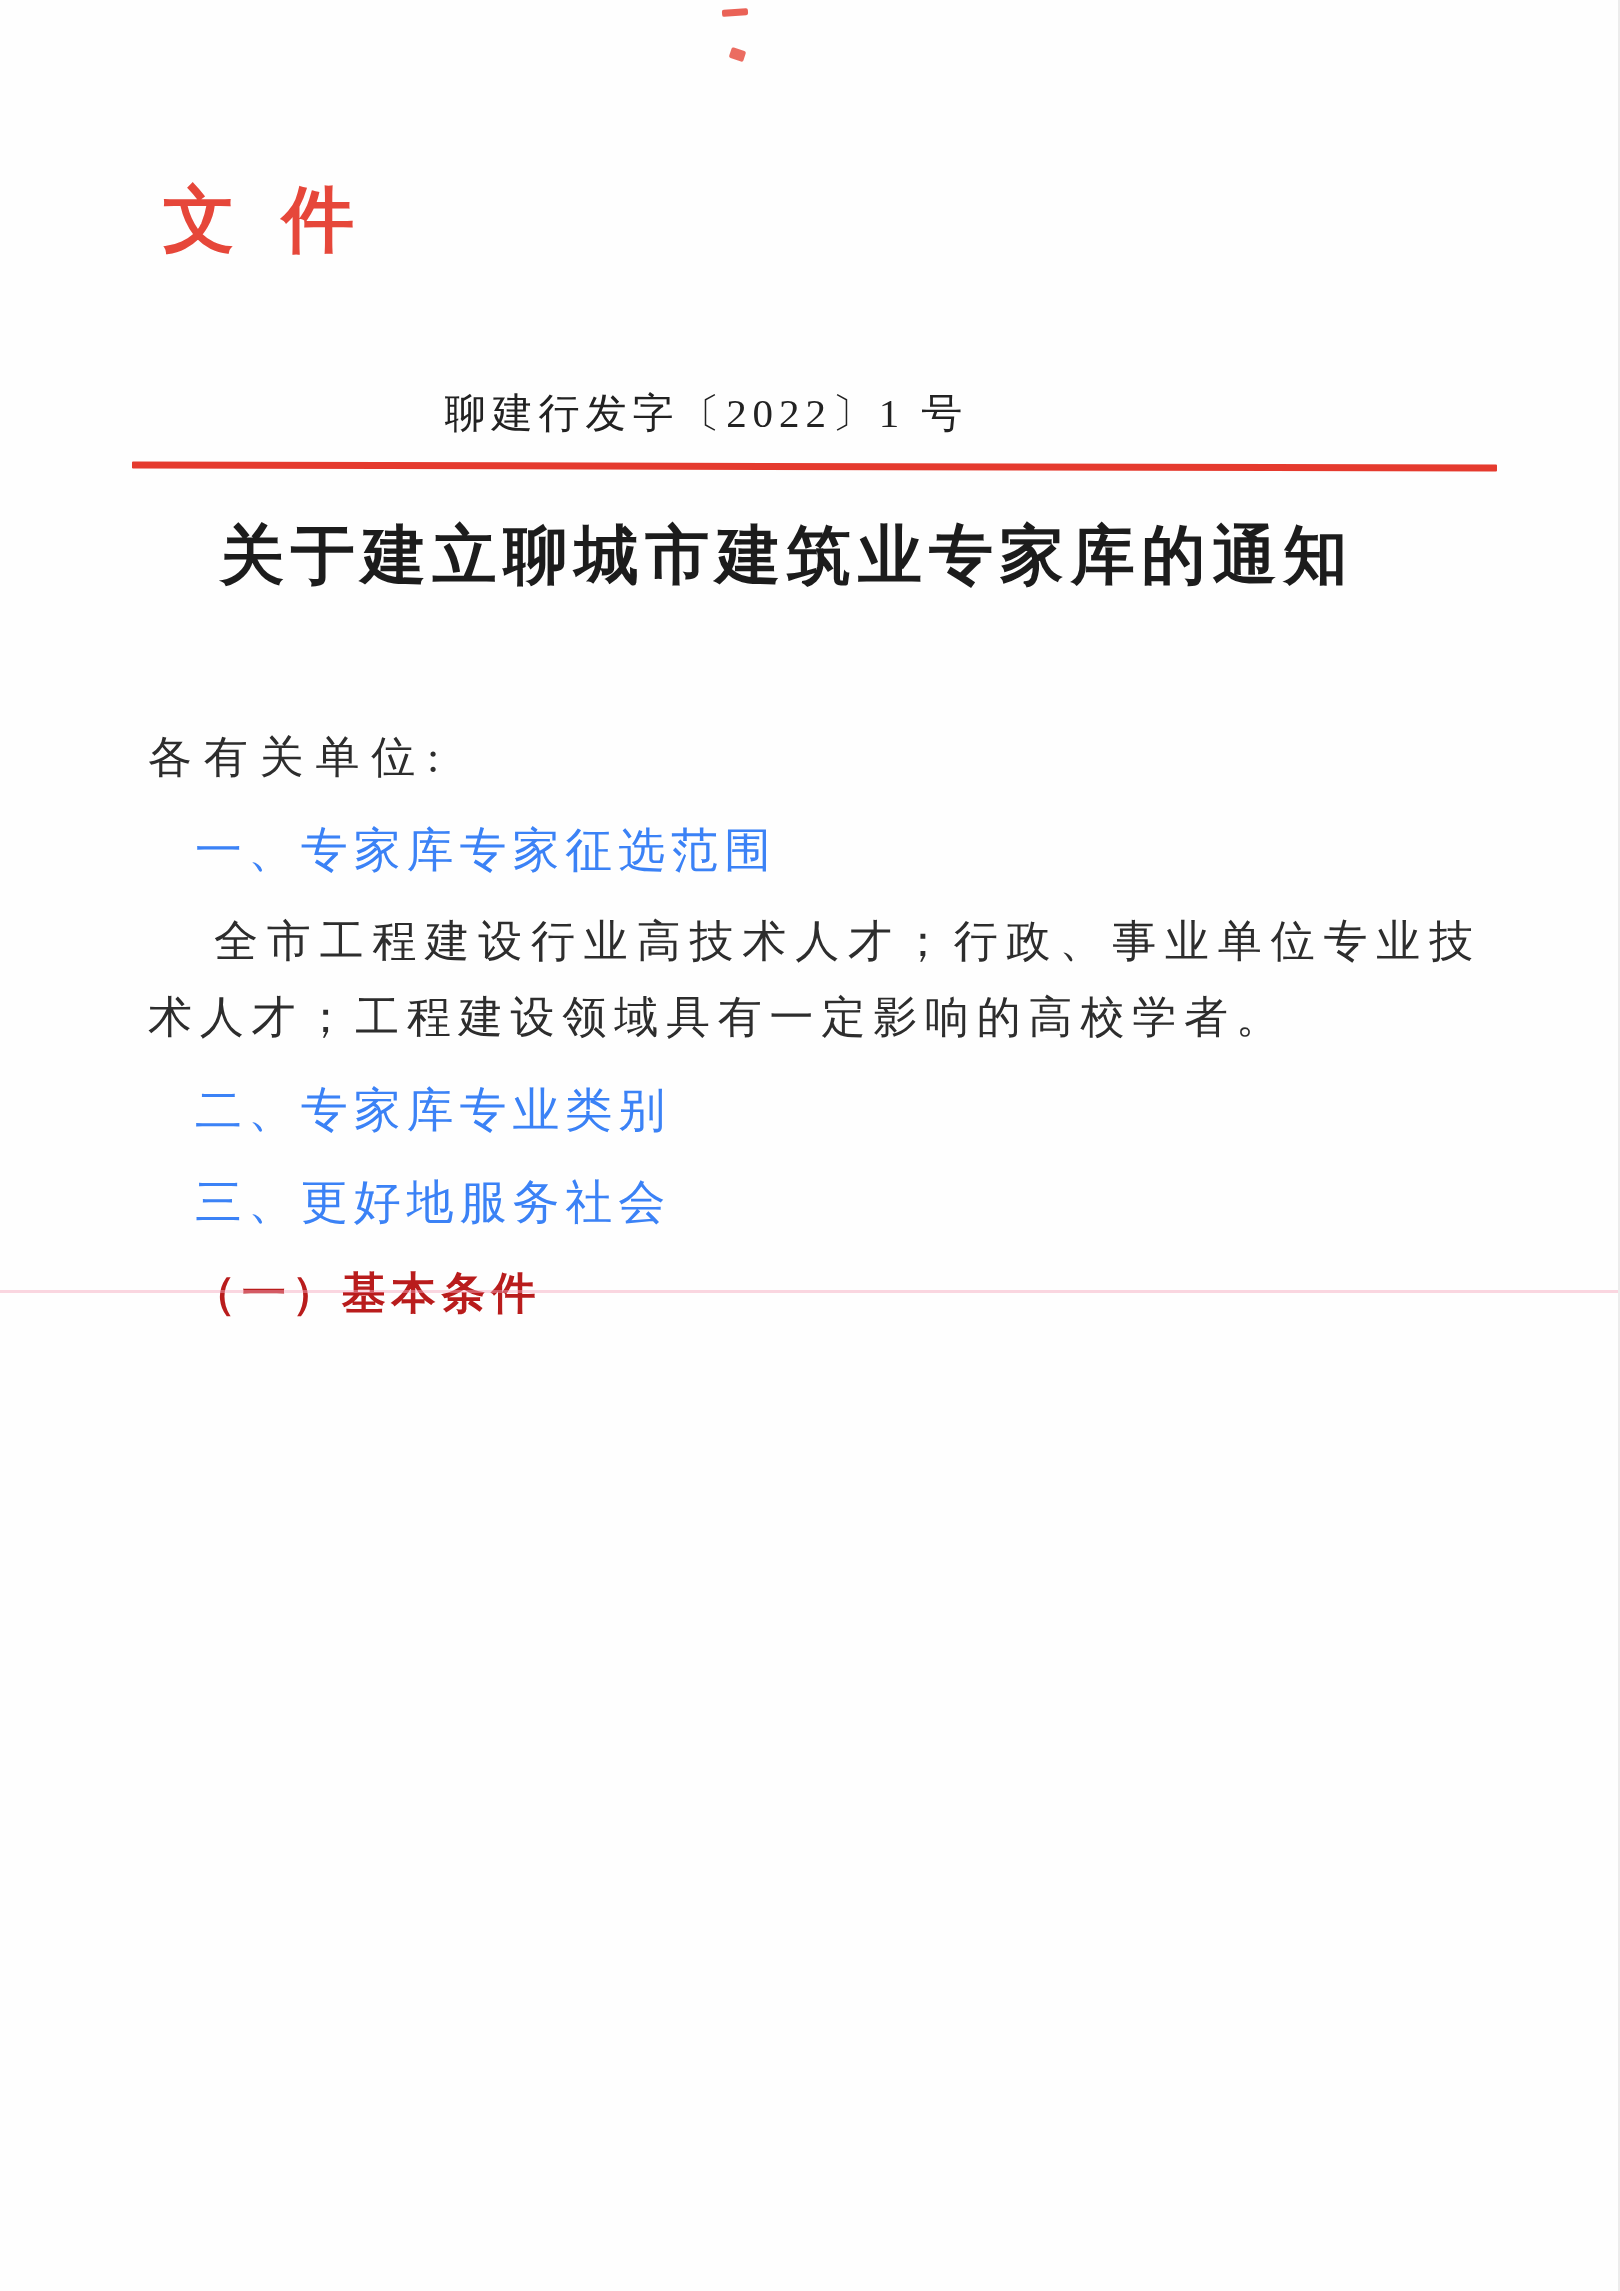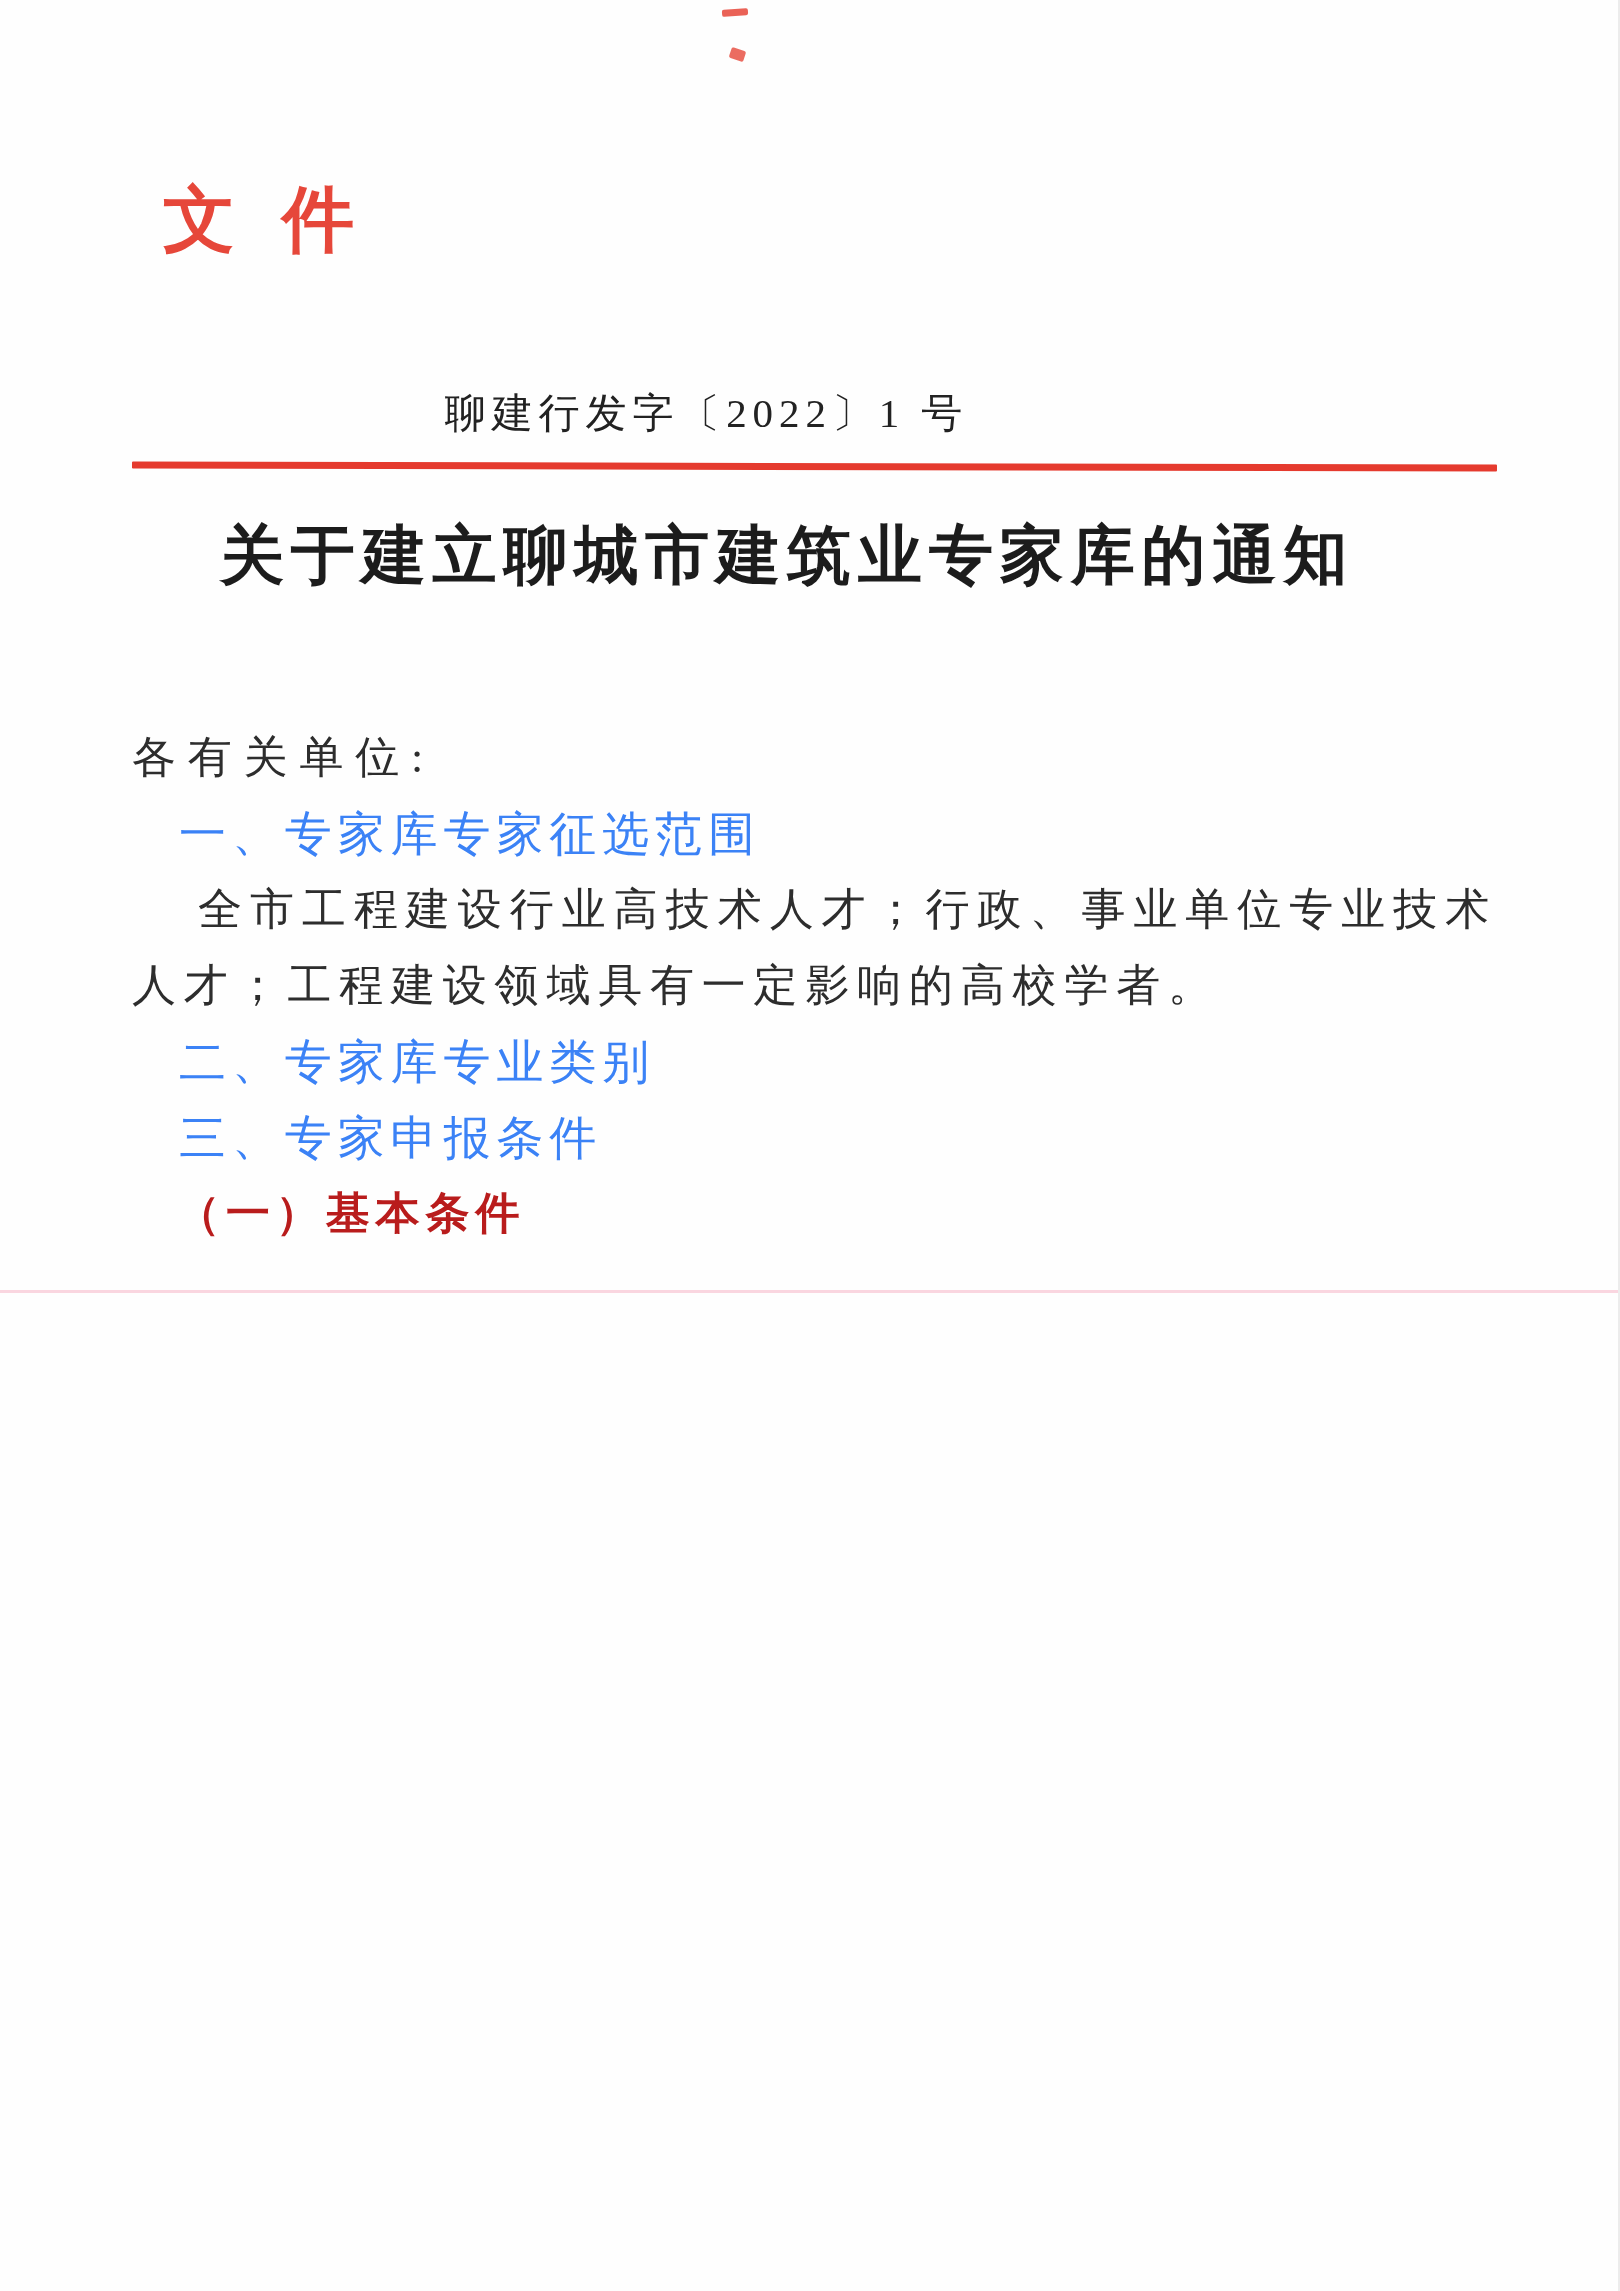--- a/index.html
+++ b/index.html
@@ -82,21 +82,21 @@
     letter-spacing: 6.9px;
     transform: translateX(-27.4px);
     font-family: "Liberation Serif", serif;
   }
   
   .doc-body {
     margin-top: 129px;
     color: #2d2d2d;
   }
   .doc-body p {
-    margin: 0;
+    margin: 16px;
     font-size: 44px;
     line-height: 76px;
     letter-spacing: 7.8px;
     text-align: justify;
     text-justify: inter-character;
   }
   p.salutation { text-indent: 0; letter-spacing: 11.8px; }
   p.paragraph  { text-indent: 1.5em; }
   p.heading {
     text-indent: 1em;
@@ -141,21 +141,21 @@
 
     <div class="red-rule"></div>
 
     <h1 class="title">关于建立聊城市建筑业专家库的通知</h1>
 
     <main class="doc-body">
         <p class="salutation">各有关单位:</p>
         <p class="heading">一、专家库专家征选范围</p>
         <p class="paragraph">全市工程建设行业高技术人才；行政、事业单位专业技术人才；工程建设领域具有一定影响的高校学者。</p>
         <p class="heading">二、专家库专业类别</p>
-        <p class="heading">三、专家申报条件</p>
+        <p class="heading">三、更好地服务社会</p>
         <p class="subheading">（一）基本条件</p>
       </main>
 
   </div>
 
   <div class="scan-line"></div>
 </div>
 
 
 </body></html>

